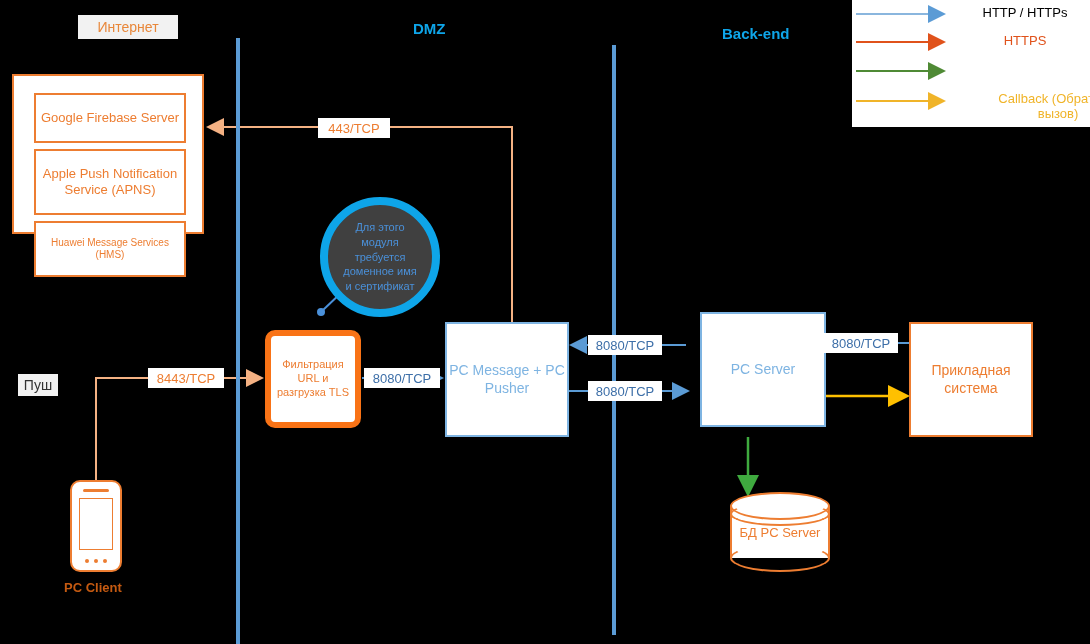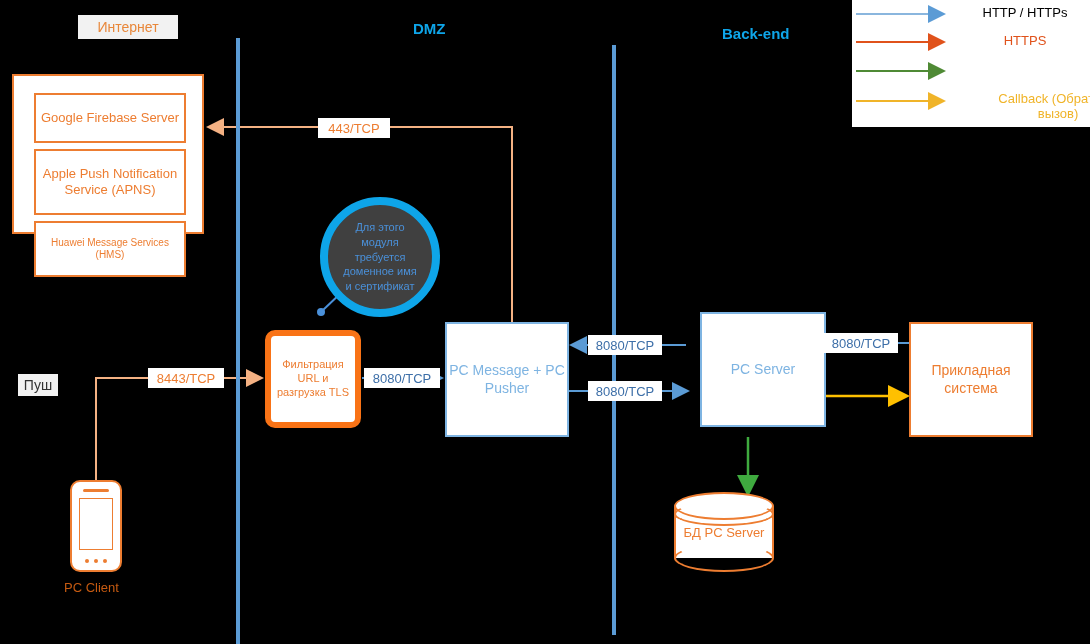--- a/index.html
+++ b/index.html
@@ -47,21 +47,21 @@
 
   
   #phone{border:2px solid #ed7d31;border-radius:10px;background:#fff;box-sizing:border-box;}
   #phone .speaker{position:absolute;left:50%;transform:translateX(-50%);top:7px;
                   width:26px;height:3px;background:#ed7d31;border-radius:2px;}
   #phone .screen{position:absolute;left:7px;right:7px;top:16px;bottom:20px;
                  border:1px solid #ed7d31;background:#fff;}
   #phone .dots{position:absolute;left:50%;transform:translateX(-50%);bottom:7px;
                display:flex;gap:5px;}
   #phone .dots i{width:4px;height:4px;background:#ed7d31;border-radius:50%;display:block;}
-  .clientlab{color:#c55a11;font-size:13px;font-weight:normal;white-space:nowrap;text-align:center;}
+  .clientlab{color:#c55a11;font-size:13px;font-weight:bold;white-space:nowrap;text-align:center;}
 
   
   #db{box-sizing:border-box;}
   #db .body{position:absolute;left:0;right:0;top:14px;bottom:14px;background:#fff;
             border-left:2px solid #ed7d31;border-right:2px solid #ed7d31;}
   #db .top{position:absolute;left:0;right:0;top:0;height:28px;background:#fff;
            border:2px solid #ed7d31;border-radius:50%;box-sizing:border-box;}
   #db .ring{position:absolute;left:0;right:0;top:10px;height:24px;
             border:2px solid #ed7d31;border-radius:50%;box-sizing:border-box;
             background:transparent;border-top-color:transparent;}
@@ -149,21 +149,21 @@
   <div class="abs" id="callout" style="left:320px;top:197px;width:120px;height:120px;padding:14px;">Для этого модуля требуется доменное имя и сертификат</div>
 
   <div class="abs box box-green-r" style="left:265px;top:330px;width:96px;height:98px;font-size:11px;padding:4px;">Фильтрация URL и разгрузка TLS</div>
 
   <div class="abs box box-blue" style="left:445px;top:322px;width:124px;height:115px;font-size:14px;">PC Message + PC Pusher</div>
 
   <div class="abs box box-blue" style="left:686px;top:312px;width:126px;height:115px;font-size:14px;margin-left:14px;">PC Server</div>
 
   <div class="abs box box-orange" style="left:909px;top:322px;width:124px;height:115px;font-size:14px;">Прикладная система</div>
 
-  <div class="abs" id="db" style="left:674px;top:492px;width:100px;height:80px;">
+  <div class="abs" id="db" style="left:730px;top:492px;width:100px;height:80px;">
     <div class="body"></div>
     <div class="bot"></div>
     <div class="top"></div>
     <div class="ring"></div>
     <div class="lab">БД PC Server</div>
   </div>
 
   <div class="abs chip" style="left:18px;top:374px;width:40px;height:22px;color:#333;">Пуш</div>
 
   <div class="abs" id="phone" style="left:70px;top:480px;width:52px;height:92px;">

